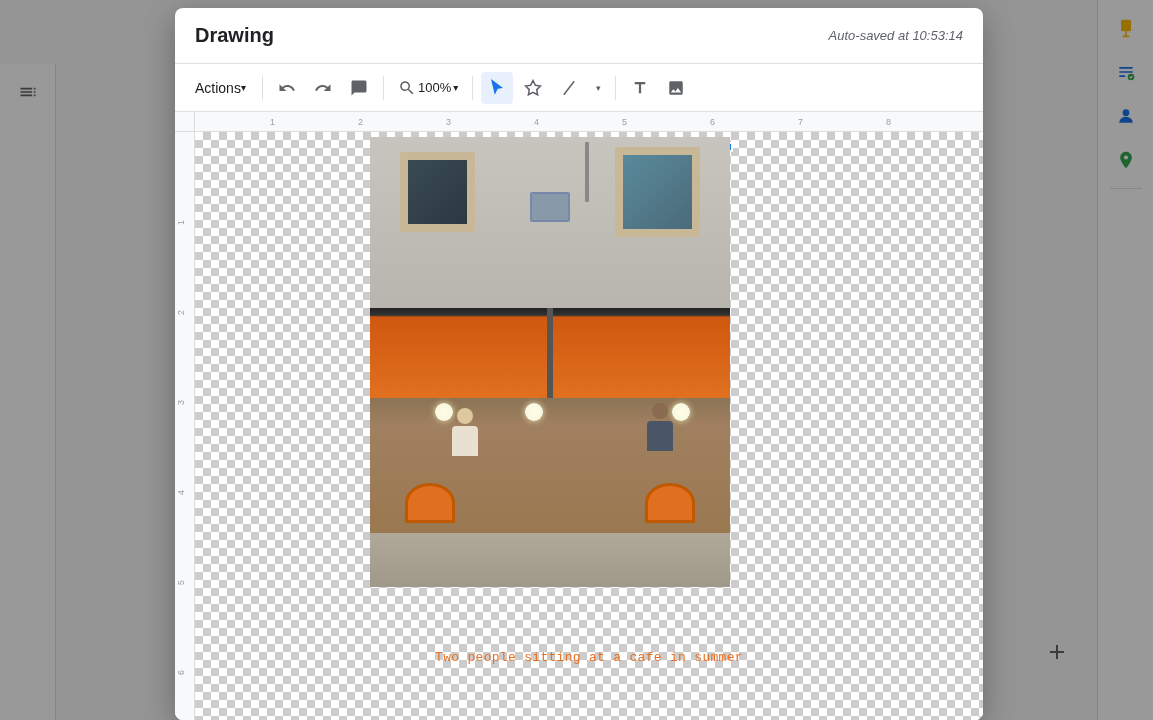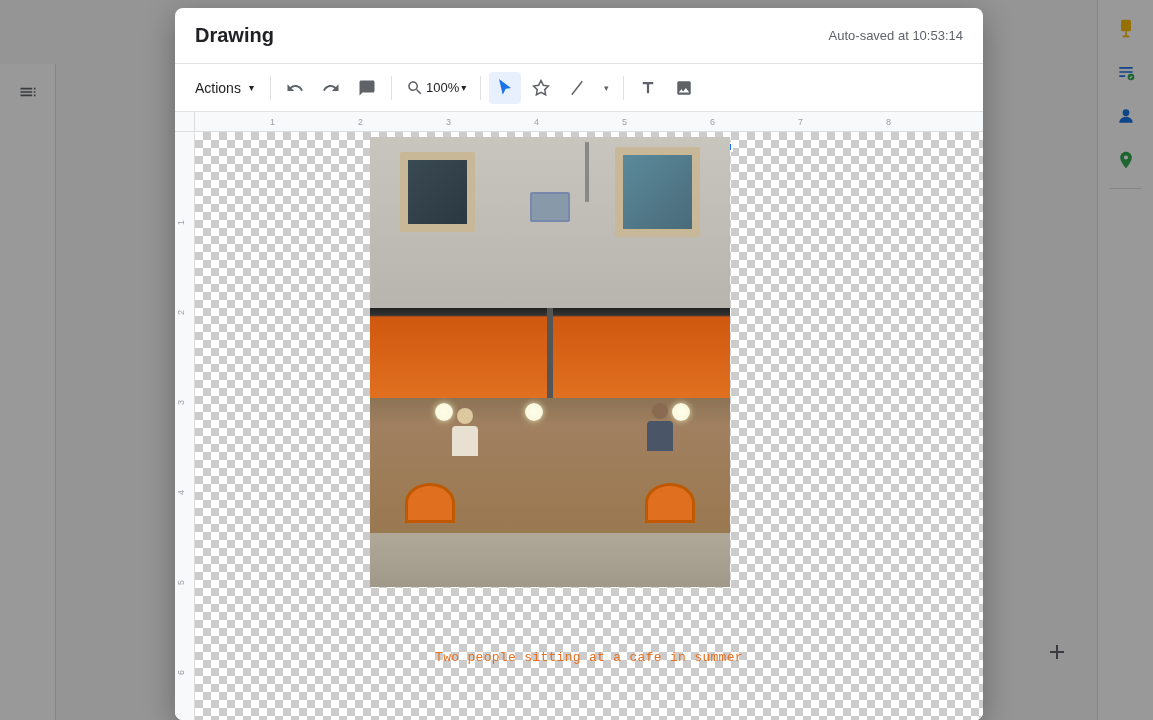--- a/index.html
+++ b/index.html
@@ -63,20 +63,21 @@
 
     .drawing-header-right {
       display: flex;
       align-items: center;
       gap: 16px;
     }
 
     .autosave-text {
       font-size: 13px;
       color: #5f6368;
+      font-style: italic;
     }
 
     .save-close-btn {
       background: #f1f3f4;
       border: none;
       border-radius: 20px;
       padding: 8px 20px;
       font-size: 14px;
       color: #202124;
       cursor: pointer;
@@ -117,21 +118,21 @@
     .toolbar-divider {
       width: 1px;
       height: 24px;
       background: #e0e0e0;
       margin: 0 4px;
     }
 
     .actions-btn {
       display: flex;
       align-items: center;
-      gap: 8px;
+      gap: 0;
       padding: 4px 8px;
       border-radius: 4px;
       cursor: pointer;
       font-size: 14px;
       color: #202124;
       border: none;
       background: transparent;
       height: 32px;
     }
 

